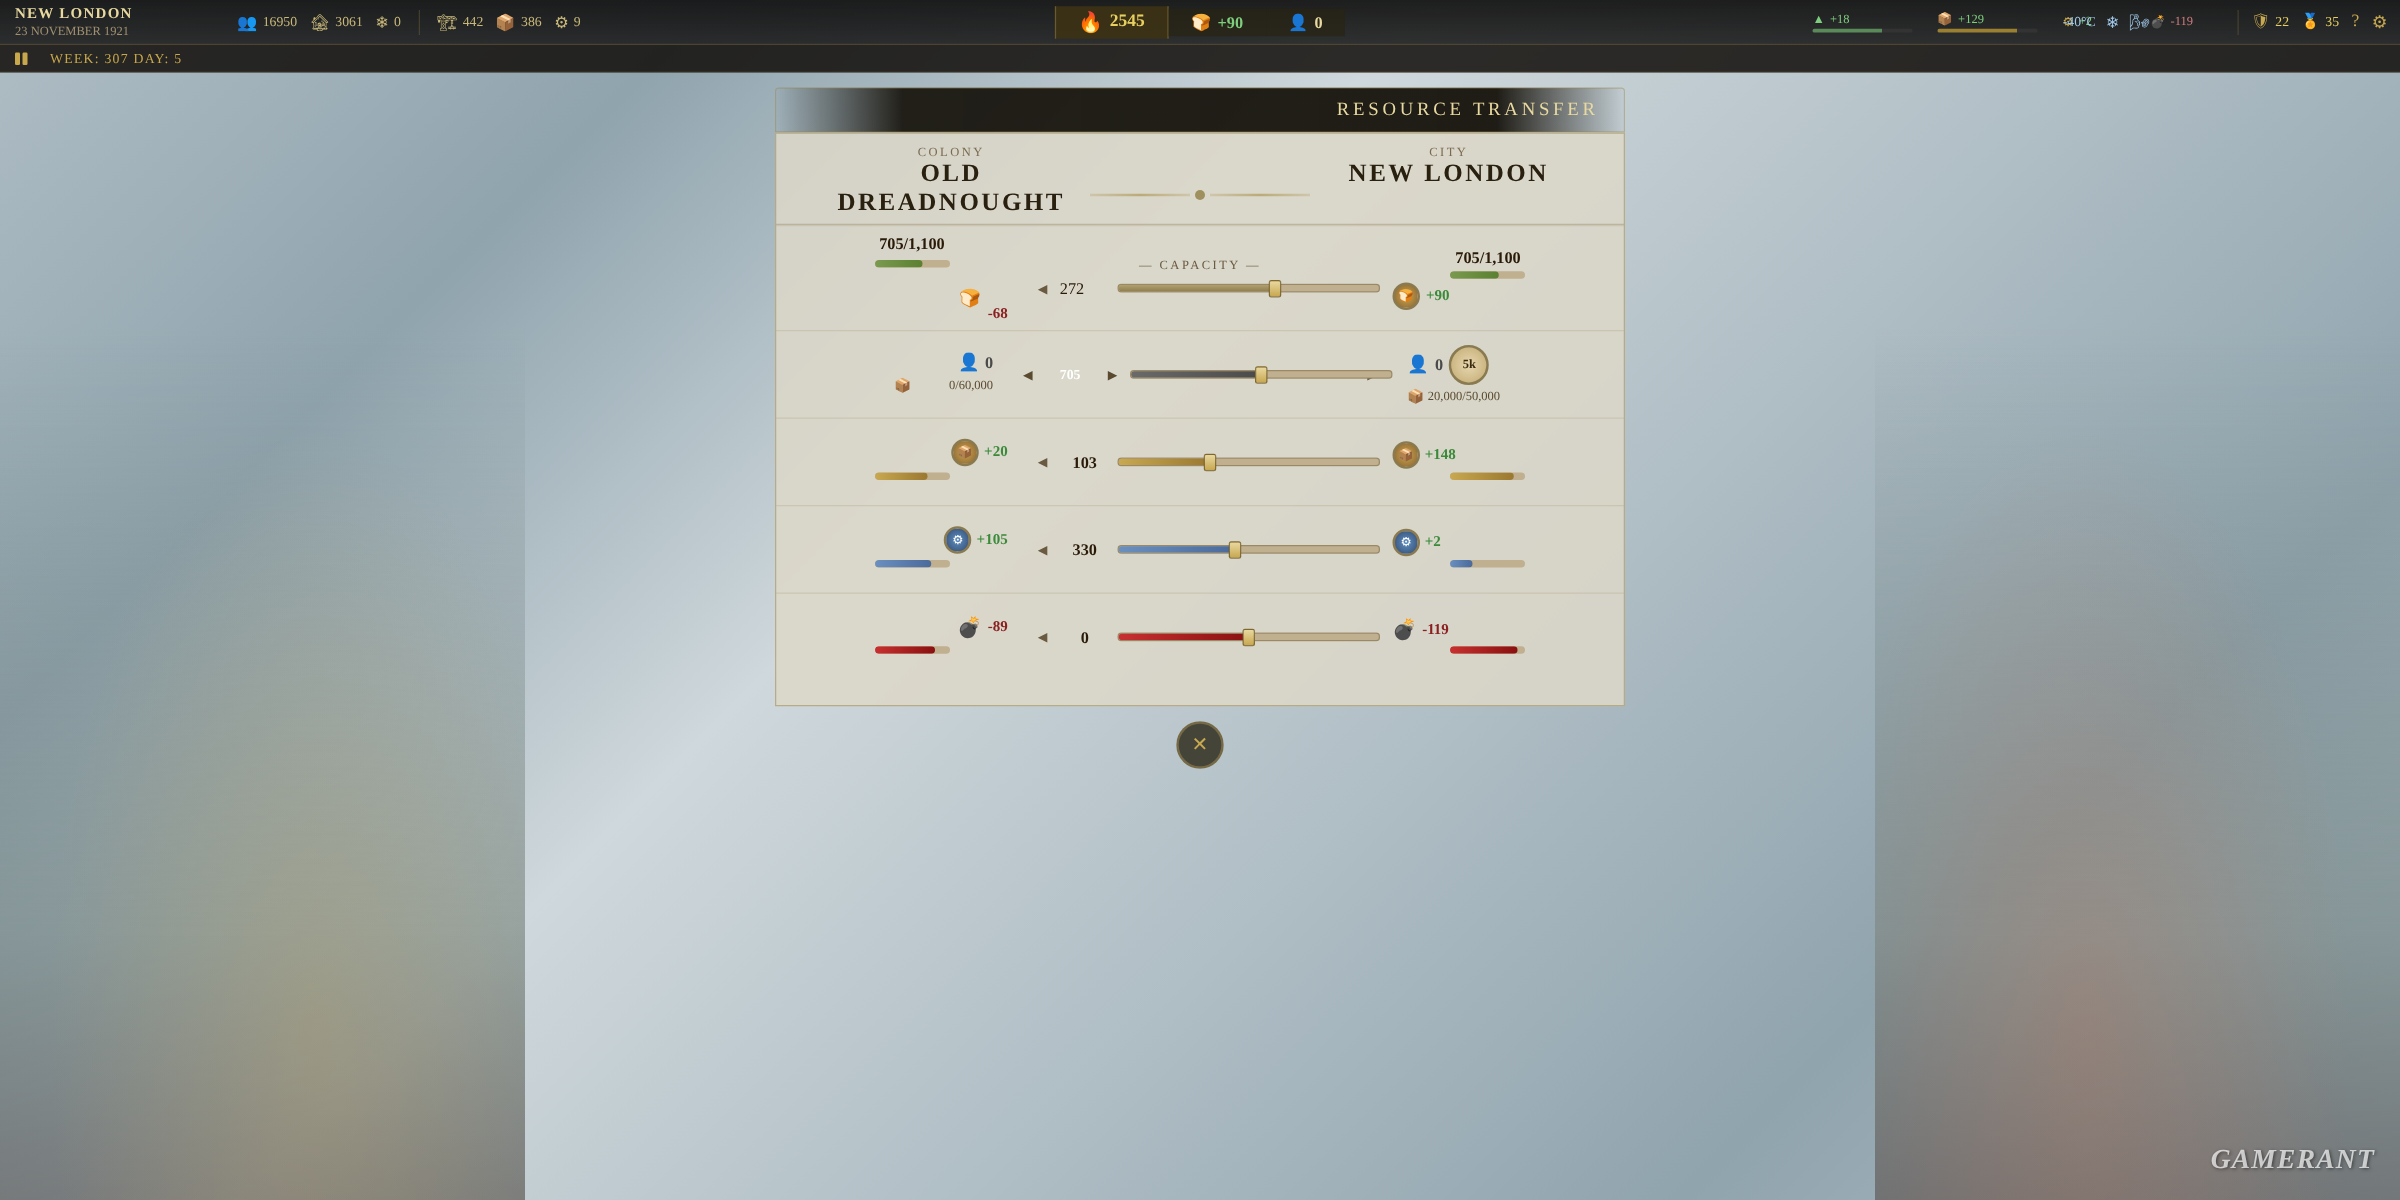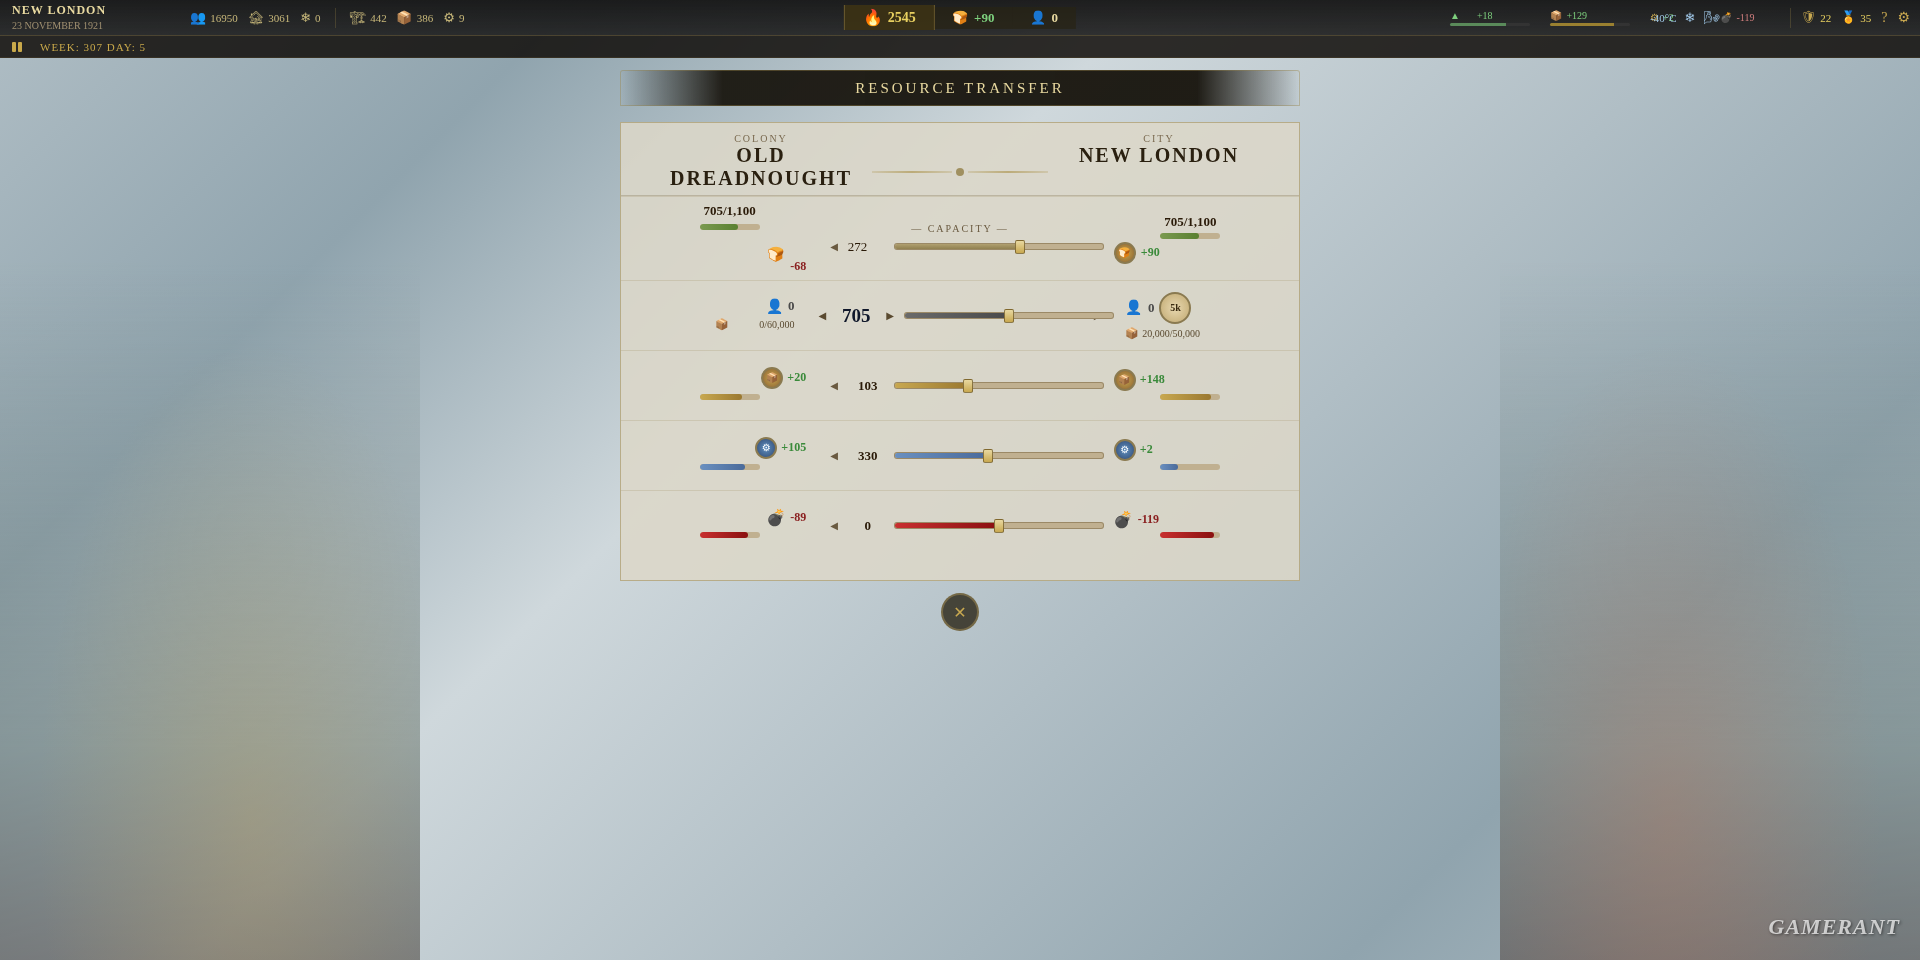--- a/index.html
+++ b/index.html
@@ -165,25 +165,25 @@
       position: absolute;
       top: 70px;
       left: 50%;
       transform: translateX(-50%);
       width: 680px;
       z-index: 50;
     }
 
     .panel-title-bar {
       background: linear-gradient(to right, transparent 0%, rgba(25,22,15,0.95) 15%, rgba(25,22,15,0.97) 85%, transparent 100%);
-      text-align: center;
+      text-align: right;
       padding: 8px 20px;
       border: 1px solid rgba(150,130,70,0.4);
       border-radius: 3px 3px 0 0;
-      margin-bottom: 16px;
+      margin-bottom: 0;
     }
 
     .panel-title {
       color: #e8d9a0;
       font-size: 15px;
       letter-spacing: 3px;
       font-weight: normal;
       text-transform: uppercase;
     }
 
@@ -471,21 +471,21 @@
     <div class="hud-center-item">
       <span>👤</span>
       <span>0</span>
     </div>
   </div>
 
   <div class="hud-right">
     <div style="display:flex;flex-direction:column;gap:2px;width:90px;">
       <div style="display:flex;align-items:center;gap:4px;">
         <span style="color:#7dcf7d;font-size:10px;">▲</span>
-        <span style="color:#7dcf7d;font-size:10px;margin-left:13px;">+18</span>
+        <span style="color:#7dcf7d;font-size:10px;">+18</span>
       </div>
       <div class="prog-bar-hud" style="background:linear-gradient(to right,#5a8a5a 70%,#333 70%);width:80px;"></div>
     </div>
     <div style="display:flex;flex-direction:column;gap:2px;width:90px;">
       <div style="display:flex;align-items:center;gap:4px;">
         <span style="color:#c8a850;font-size:10px;">📦</span>
         <span style="color:#7dcf7d;font-size:10px;">+129</span>
       </div>
       <div class="prog-bar-hud" style="background:linear-gradient(to right,#9a8030 80%,#333 80%);width:80px;"></div>
     </div>
@@ -606,21 +606,21 @@
         <div style="margin:3px 0;display:flex;justify-content:flex-end;">
           <div style="display:flex;align-items:center;gap:3px;">
             <span style="font-size:11px;">📦</span>
             <span style="font-size:10px;color:#5a4a30;margin-left:27px;">0/60,000</span>
           </div>
         </div>
       </div>
       <div class="res-center">
         <div class="slider-container">
           <button class="slider-arrow" style="color:#5a4a30;">◀</button>
-          <div style="font-size:19px;font-weight:bold;color:#0f172a;min-width:40px;text-align:center;">705</div>
+          <div style="font-size:11px;font-weight:bold;color:#ffffff;min-width:40px;text-align:center;">705</div>
           <button class="slider-arrow" style="color:#5a4a30;">▶</button>
           <div style="position:relative;width:180px;">
             <div class="res-slider-track">
               <div class="res-slider-fill small-bar-fill workers" style="width:50%;"></div>
               <div class="res-slider-thumb" style="left:50%;"></div>
             </div>
           </div>
           <button class="slider-arrow">▶</button>
         </div>
       </div>

